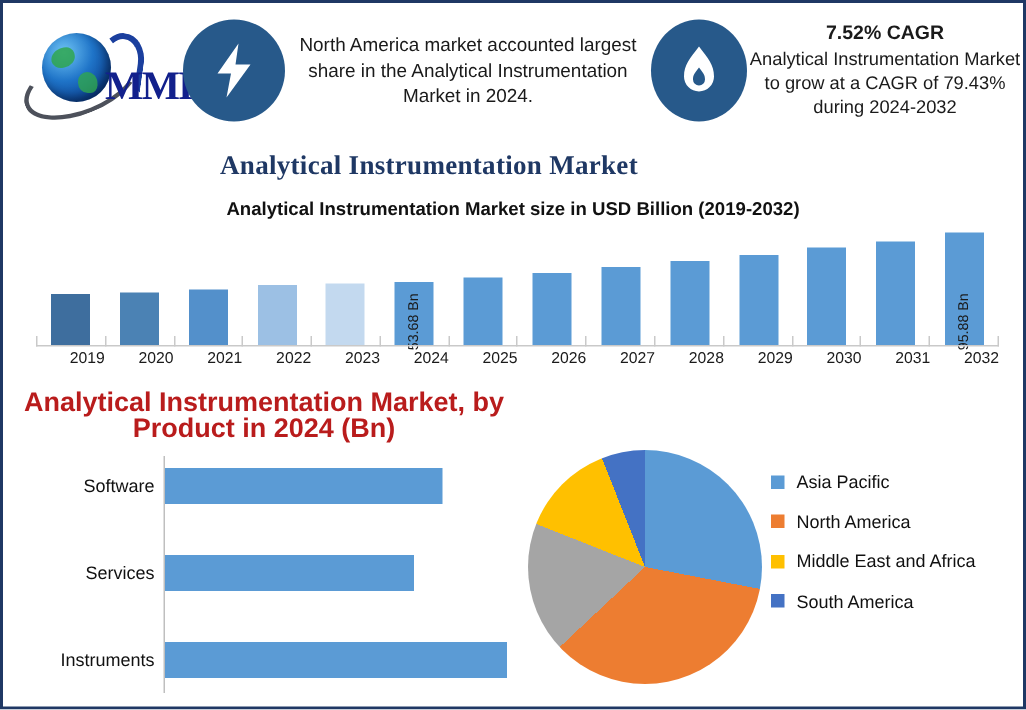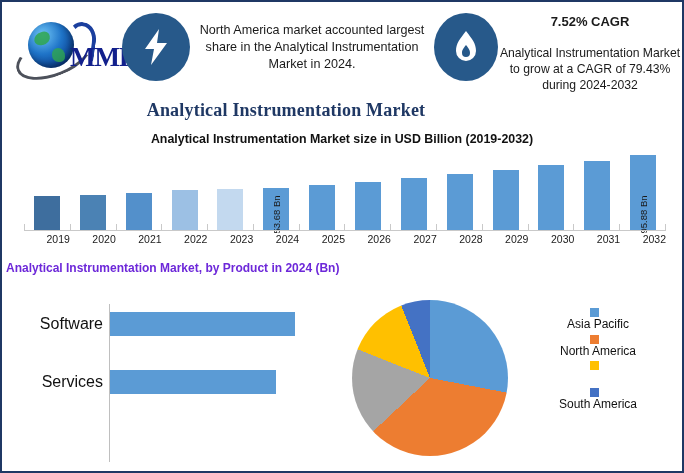--- a/index.html
+++ b/index.html
@@ -27,21 +27,21 @@
   .logo-text{position:absolute;left:60px;top:26px;font-family:"Liberation Serif","DejaVu Serif",serif;
      font-weight:bold;font-size:27px;color:#12208c;letter-spacing:-1px;}
 
   .circ{position:absolute;border-radius:50%;background:#27598A;}
   .circ1{left:120px;top:11px;width:68px;height:68px;}
   .circ2{left:432px;top:11px;width:64px;height:68px;}
   .bolt{position:absolute;left:50%;top:50%;transform:translate(-50%,-50%);}
   .hdr-text{position:absolute;text-align:center;color:#1a1a1a;font-size:12.6px;line-height:17px;}
   .hdr1{left:190px;top:20px;width:240px;}
   .hdr2{left:496px;top:12px;width:184px;font-size:12.2px;line-height:16px;}
-  .hdr2 .cagr{font-weight:bold;font-size:13px;display:block;margin-bottom:15px;}
+  .hdr2 .cagr{font-weight:bold;font-size:13px;display:block;margin-bottom:1px;}
 
   
   .main-title{position:absolute;left:0;top:98px;width:568px;text-align:center;
      font-family:"Liberation Serif","DejaVu Serif",serif;font-weight:bold;
      font-size:18px;color:#1F3864;letter-spacing:.2px;}
   .sub-title{position:absolute;left:0;top:130px;width:680px;text-align:center;
      font-weight:bold;font-size:12.4px;color:#111;}
 
   
   .bars{position:absolute;left:22px;top:148px;width:642px;height:80px;
@@ -54,32 +54,32 @@
   .axis{position:absolute;left:22px;top:228px;width:642px;height:1px;background:#c9c9c9;}
   .ticks{position:absolute;left:22px;top:222px;width:642px;height:7px;display:flex;}
   .ticks span{flex:1;border-left:1px solid #c9c9c9;}
   .ticks span:last-child{border-right:1px solid #c9c9c9;}
   .xlabels{position:absolute;left:22px;top:231px;width:642px;display:flex;}
   .xlabels div{flex:1;text-align:right;font-size:10.5px;color:#1a1a1a;}
 
   
   .panelL{position:absolute;left:4px;top:258px;width:340px;height:208px;}
   .panelR{position:absolute;left:344px;top:258px;width:336px;height:208px;}
-  .ptitle{text-align:left;font-weight:bold;font-size:12px;color:#6d28d9;line-height:17px;}
+  .ptitle{text-align:center;font-weight:bold;font-size:18px;color:#b91c1c;line-height:17px;}
   .hbar-area{position:absolute;left:103px;top:44px;width:230px;height:158px;
      border-left:1px solid #bfbfbf;}
   .hrow{position:absolute;left:0;height:24px;}
   .hbar{height:24px;background:#5B9BD5;}
   .hlabel{position:absolute;right:100%;width:96px;text-align:right;padding-right:7px;
-     font-size:16px;color:#111;line-height:24px;}
+     font-size:12px;color:#111;line-height:24px;}
 
   
   .pie{position:absolute;left:6px;top:40px;width:156px;height:156px;border-radius:50%;}
   .legend{position:absolute;left:168px;top:48px;width:168px;}
-  .lgrow{display:flex;align-items:center;height:26.5px;flex-direction:column;}
+  .lgrow{display:flex;align-items:center;height:26.5px;}
   .sw{width:9px;height:9px;margin-right:8px;flex:none;}
   .lgtxt{font-size:12px;color:#111;white-space:nowrap;}
 </style>
 </head>
 <body>
 
 <div id="page">
 
   <div class="header">
 
@@ -200,36 +200,41 @@
     <div class="ptitle">Analytical Instrumentation Market, by Product in 2024 (Bn)</div>
     <div class="hbar-area" id="hbars">
         <div class="hrow" style="top: 8px;">
           <div class="hlabel">Software</div>
           <div class="hbar" style="width: 184.68px; background: rgb(91, 155, 213);"></div>
         </div>
         <div class="hrow" style="top: 66px;">
           <div class="hlabel">Services</div>
           <div class="hbar" style="width: 166.44px; background: rgb(91, 155, 213);"></div>
         </div>
+        <div class="hrow" style="top: 124px;">
+          <div class="hlabel">Instruments</div>
+          <div class="hbar" style="width: 228px; background: rgb(91, 155, 213);"></div>
+        </div>
       </div>
   </div>
 
   <div class="panelR">
     <div class="pie" id="pie" style="background: conic-gradient(rgb(91, 155, 213) 0deg, rgb(91, 155, 213) 100.8deg, rgb(237, 125, 49) 100.8deg, rgb(237, 125, 49) 226.8deg, rgb(165, 165, 165) 226.8deg, rgb(165, 165, 165) 291.6deg, rgb(255, 192, 0) 291.6deg, rgb(255, 192, 0) 338.4deg, rgb(68, 114, 196) 338.4deg, rgb(68, 114, 196) 360deg);"></div>
     <div class="legend" id="legend">
         <div class="lgrow">
           <span class="sw" style="background: rgb(91, 155, 213);"></span>
           <span class="lgtxt">Asia Pacific</span>
         </div>
         <div class="lgrow">
           <span class="sw" style="background: rgb(237, 125, 49);"></span>
           <span class="lgtxt">North America</span>
         </div>
         <div class="lgrow">
           <span class="sw" style="background: rgb(255, 192, 0);"></span>
+          <span class="lgtxt">Middle East and Africa</span>
         </div>
         <div class="lgrow">
           <span class="sw" style="background: rgb(68, 114, 196);"></span>
           <span class="lgtxt">South America</span>
         </div>
       </div>
   </div>
 
 </div>
 

